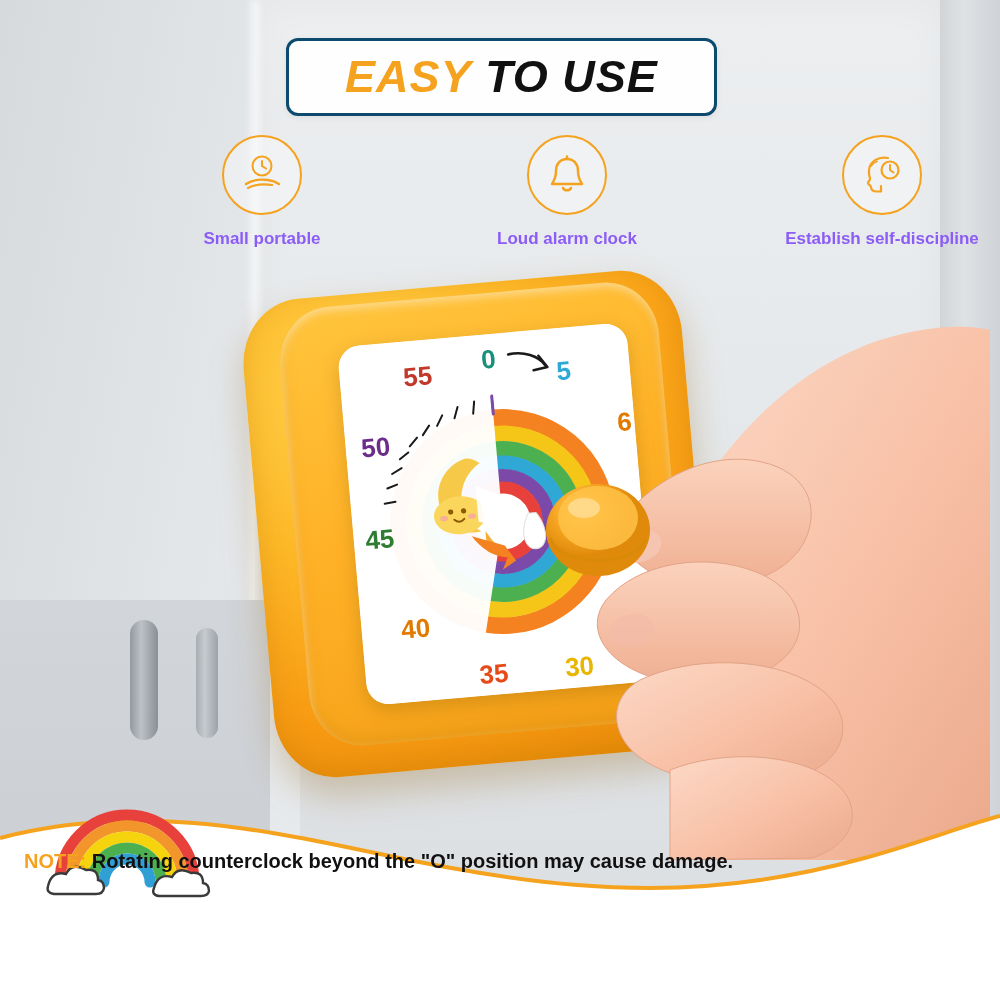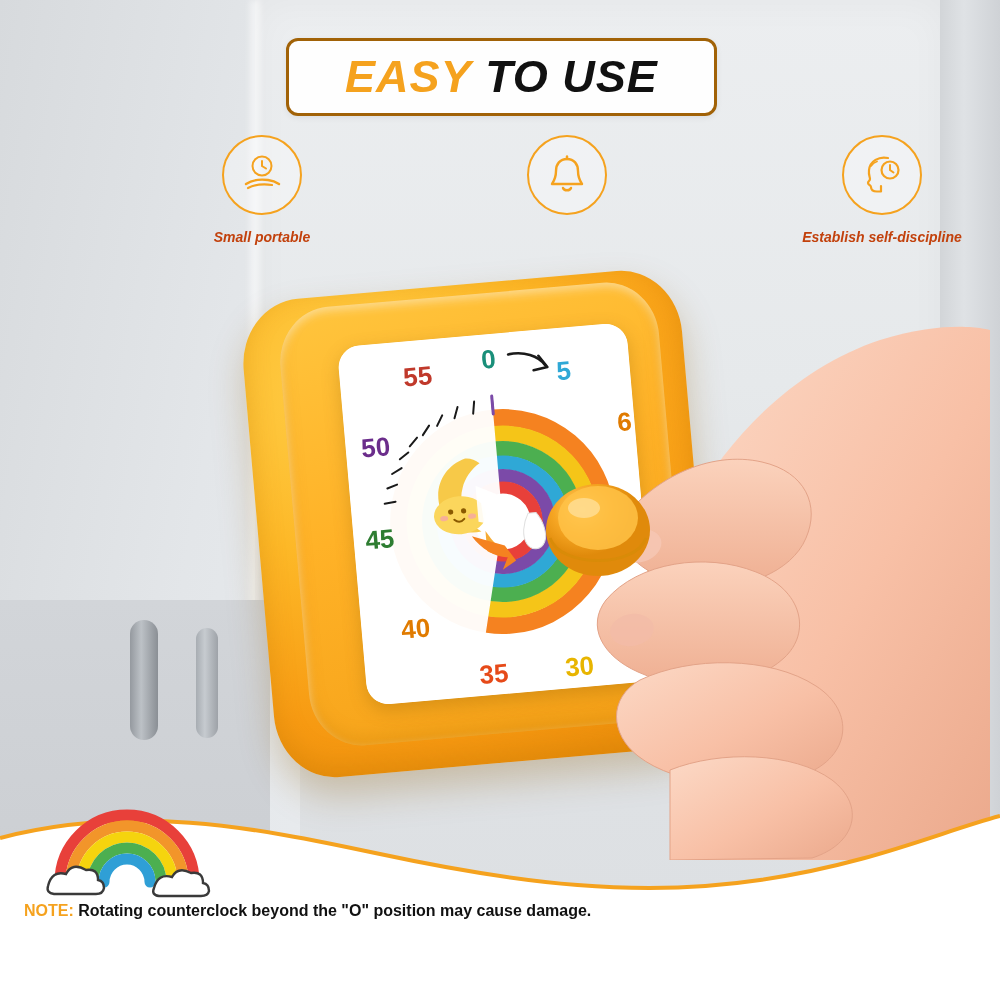--- a/index.html
+++ b/index.html
@@ -45,21 +45,21 @@
     opacity:.75;
   }
   .bg-blur-strip{
     position:absolute;left:250px;top:0;width:10px;height:640px;
     background:rgba(255,255,255,.55);filter:blur(3px);
   }
 
   
   .heading-box{
     position:absolute;left:286px;top:38px;width:425px;height:72px;
-    border:3px solid #a16207;border-radius:12px;background:rgba(255,255,255,.92);
+    border:3px solid #0c4a6e;border-radius:12px;background:rgba(255,255,255,.92);
     display:flex;align-items:center;justify-content:center;
     box-shadow:0 2px 6px rgba(0,0,0,.06);
   }
   .heading-text{
     font-size:45px;font-weight:bold;font-style:italic;letter-spacing:1px;
     white-space:nowrap;
   }
   .heading-text .o{color:#F5A21E;}
   .heading-text .b{color:#111;}
 
@@ -69,21 +69,21 @@
   }
   .feature{
     position:absolute;width:300px;text-align:center;
   }
   .feature .circle{
     width:76px;height:76px;border-radius:50%;border:2px solid #F5A21E;
     margin:0 auto 14px auto;display:flex;align-items:center;justify-content:center;
     background:rgba(255,255,255,.35);
   }
   .feature .label{
-    font-size:14px;font-weight:bold;font-style:italic;color:#c2410c;
+    font-size:17px;font-weight:bold;color:#8b5cf6;
     white-space:nowrap;
   }
   #f1{left:52px;top:0;}
   #f2{left:357px;top:0;}
   #f3{left:672px;top:0;}
 
   
   .device{
     position:absolute;left:248px;top:276px;width:470px;height:500px;
   }
@@ -119,22 +119,22 @@
     position:absolute;left:520px;top:300px;width:470px;height:560px;
   }
 
   
   .wave{
     position:absolute;left:0;top:780px;width:1000px;height:230px;
   }
 
   
   .note{
-    position:absolute;left:24px;top:900px;width:960px;
-    font-size:16px;font-weight:bold;line-height:1.32;color:#111;
+    position:absolute;left:24px;top:848px;width:960px;
+    font-size:20px;font-weight:bold;line-height:1.32;color:#111;
   }
   .note .kw{color:#F5A21E;}
 
   
   .rainbow{position:absolute;left:42px;top:790px;width:170px;height:110px;}
 </style>
 </head>
 <body>
 
 <div class="stage">
@@ -170,20 +170,21 @@
     </div>
 
     <div class="feature" id="f2">
       <div class="circle">
         <svg width="48" height="48" viewBox="0 0 48 48">
           <path d="M24 8 C17 8 13 13 13 20 C13 27 11 30 9 33 L39 33 C37 30 35 27 35 20 C35 13 31 8 24 8 Z" fill="none" stroke="#F5A21E" stroke-width="2.4" stroke-linejoin="round"></path>
           <path d="M24 5.5 L24 8" stroke="#F5A21E" stroke-width="2.4" stroke-linecap="round"></path>
           <path d="M20 37 C21 40 27 40 28 37" fill="none" stroke="#F5A21E" stroke-width="2.4" stroke-linecap="round"></path>
         </svg>
       </div>
+      <div class="label">Loud alarm clock</div>
     </div>
 
     <div class="feature" id="f3">
       <div class="circle">
         <svg width="50" height="50" viewBox="0 0 50 50">
           <path d="M31 8 C22 6 13 11 12 20 C11.4 25 13 27 13 29 C13 31 11 31 11 33 C11 35 14 35 14 37 C14 39.5 16 41.5 20 41.5 L24 41.5 L24 36" fill="none" stroke="#F5A21E" stroke-width="2.2" stroke-linecap="round" stroke-linejoin="round"></path>
           <circle cx="33" cy="20" r="8.5" fill="none" stroke="#F5A21E" stroke-width="2.2"></circle>
           <path d="M33 15 L33 20 L36.5 22.5" fill="none" stroke="#F5A21E" stroke-width="2" stroke-linecap="round"></path>
           <path d="M14 16 C16 13 18 12 20 11.5" fill="none" stroke="#F5A21E" stroke-width="1.8" stroke-linecap="round"></path>
         </svg>

